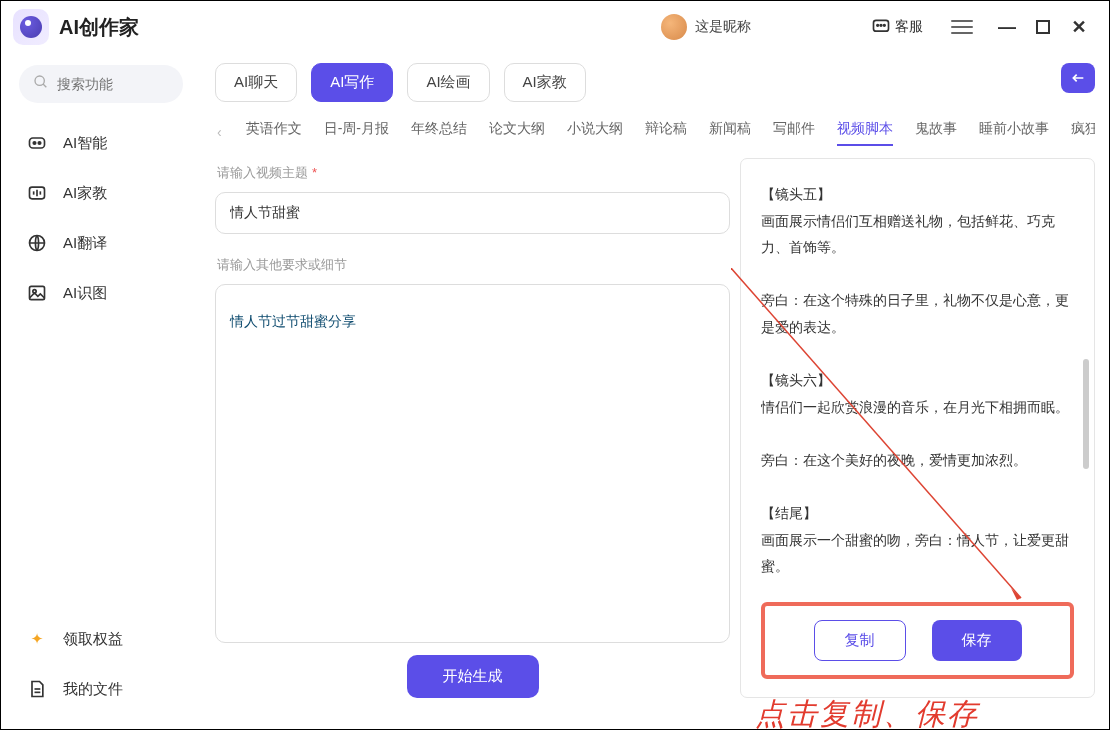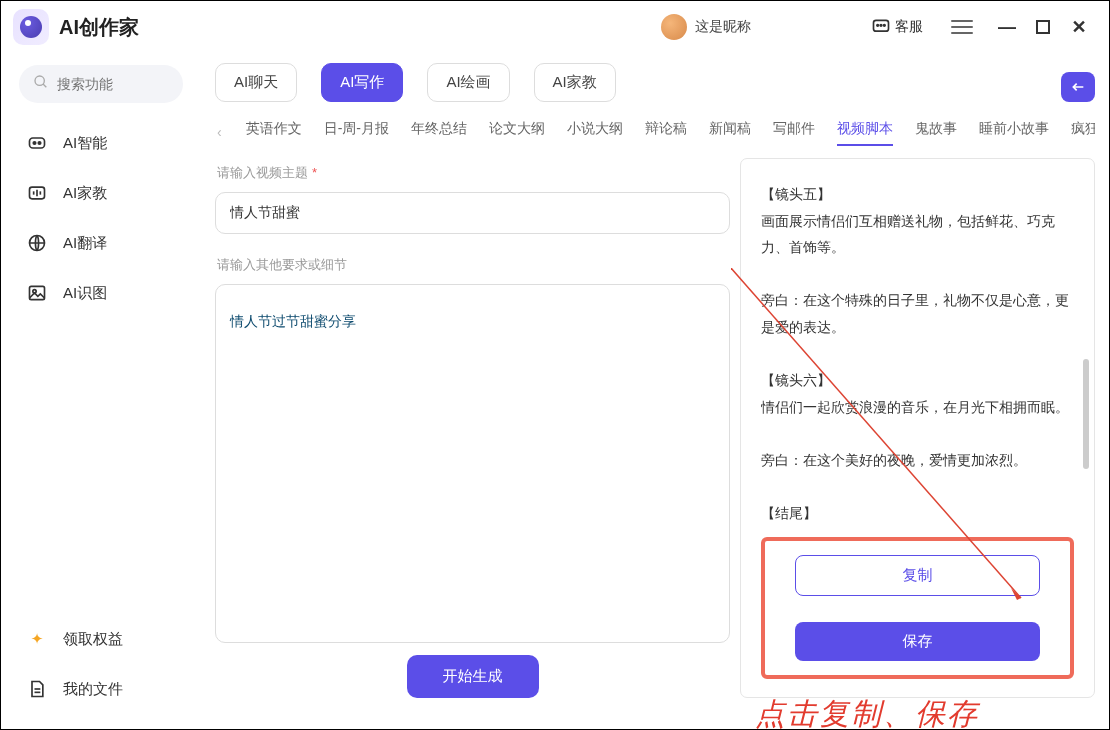--- a/index.html
+++ b/index.html
@@ -25,21 +25,21 @@
 .search-box { background: #f3f4f8; border-radius: 20px; height: 38px; display: flex; align-items: center; padding: 0 14px; margin-bottom: 18px; }
 .search-box input { border: none; outline: none; background: transparent; font-size: 14px; color: #888; flex: 1; }
 .search-icon { color: #aaa; margin-right: 8px; }
 .nav-item { display: flex; align-items: center; gap: 16px; height: 44px; padding: 0 8px; border-radius: 10px; cursor: pointer; font-size: 15px; color: #333; margin-bottom: 6px; }
 .nav-icon { width: 20px; height: 20px; display: flex; align-items: center; justify-content: center; color: #333; }
 .sidebar-bottom { margin-top: auto; }
 .reward-icon { color: #f5a623; }
 
 
 .main { flex: 1; padding: 10px 14px 0 14px; position: relative; overflow: hidden; }
-.tab-row { display: flex; gap: 24px; margin-bottom: 10px; align-items: flex-end; }
+.tab-row { display: flex; gap: 14px; margin-bottom: 10px; align-items: flex-start; }
 .tab { padding: 9px 18px; border: 1px solid #ddd; border-radius: 10px; font-size: 15px; color: #444; cursor: pointer; background: #fff; }
 .tab.active { background: #5b4ee8; color: #fff; border-color: #5b4ee8; }
 .back-badge { margin-left: auto; width: 34px; height: 30px; border-radius: 8px; background: #5b4ee8; color: #fff; display: flex; align-items: center; justify-content: center; cursor: pointer; font-size: 16px; }
 
 .subnav { display: flex; align-items: center; gap: 22px; padding: 8px 0 14px 0; font-size: 14px; color: #666; overflow: hidden; white-space: nowrap; }
 .subnav .chev { color: #bbb; cursor: pointer; padding: 0 2px; }
 .sub-item { cursor: pointer; padding-bottom: 6px; position: relative; }
 .sub-item.active { color: #5b4ee8; }
 .sub-item.active::after { content: ""; position: absolute; left: 0; right: 0; bottom: -2px; height: 2px; background: #5b4ee8; }
 
@@ -47,21 +47,21 @@
 .left-col { flex: 1; display: flex; flex-direction: column; }
 .field-label { font-size: 13px; color: #999; margin: 6px 0 10px 2px; }
 .req { color: #e55; margin-left: 4px; }
 .text-input { width: 100%; border: 1px solid #ddd; border-radius: 10px; padding: 12px 14px; font-size: 14px; color: #333; outline: none; }
 .textarea { width: 100%; flex: 1; border: 1px solid #ddd; border-radius: 10px; padding: 28px 14px; font-size: 14px; color: #0c4a6e; outline: none; resize: none; margin-bottom: 12px; }
 .generate-btn { align-self: center; background: #5b4ee8; color: #fff; border: none; border-radius: 10px; padding: 12px 36px; font-size: 15px; cursor: pointer; }
 
 .right-col { width: 355px; border: 1px solid #e5e5e5; border-radius: 7px; padding: 22px 20px 18px 20px; display: flex; flex-direction: column; position: relative; }
 .output-text { font-size: 14px; color: #333; line-height: 1.9; white-space: pre-wrap; flex: 1; overflow: hidden; }
 .scroll-thumb { position: absolute; right: 5px; top: 200px; width: 6px; height: 110px; background: #ccc; border-radius: 3px; }
-.action-highlight { border: 4px solid #ef6b5a; border-radius: 6px; padding: 14px 30px; display: flex; gap: 26px; justify-content: center; margin-top: 8px; flex-direction: column; }
+.action-highlight { border: 4px solid #ef6b5a; border-radius: 6px; padding: 14px 30px; display: flex; gap: 26px; justify-content: center; margin-top: 8px; }
 .copy-btn { border: 1px solid #5b4ee8; background: #fff; color: #5b4ee8; border-radius: 8px; padding: 10px 30px; font-size: 15px; cursor: pointer; }
 .save-btn { border: none; background: #5b4ee8; color: #fff; border-radius: 8px; padding: 10px 30px; font-size: 15px; cursor: pointer; }
 
 .annotation { position: absolute; right: 130px; bottom: -6px; font-size: 30px; color: #e23b2e; font-style: italic; font-family: "STKaiti","KaiTi",serif; letter-spacing: 2px; }
 .arrow-line { position: absolute; left: 530px; top: 215px; width: 310px; height: 340px; pointer-events: none; }
 </style>
 </head>
 <body>
 
 <div class="titlebar">

